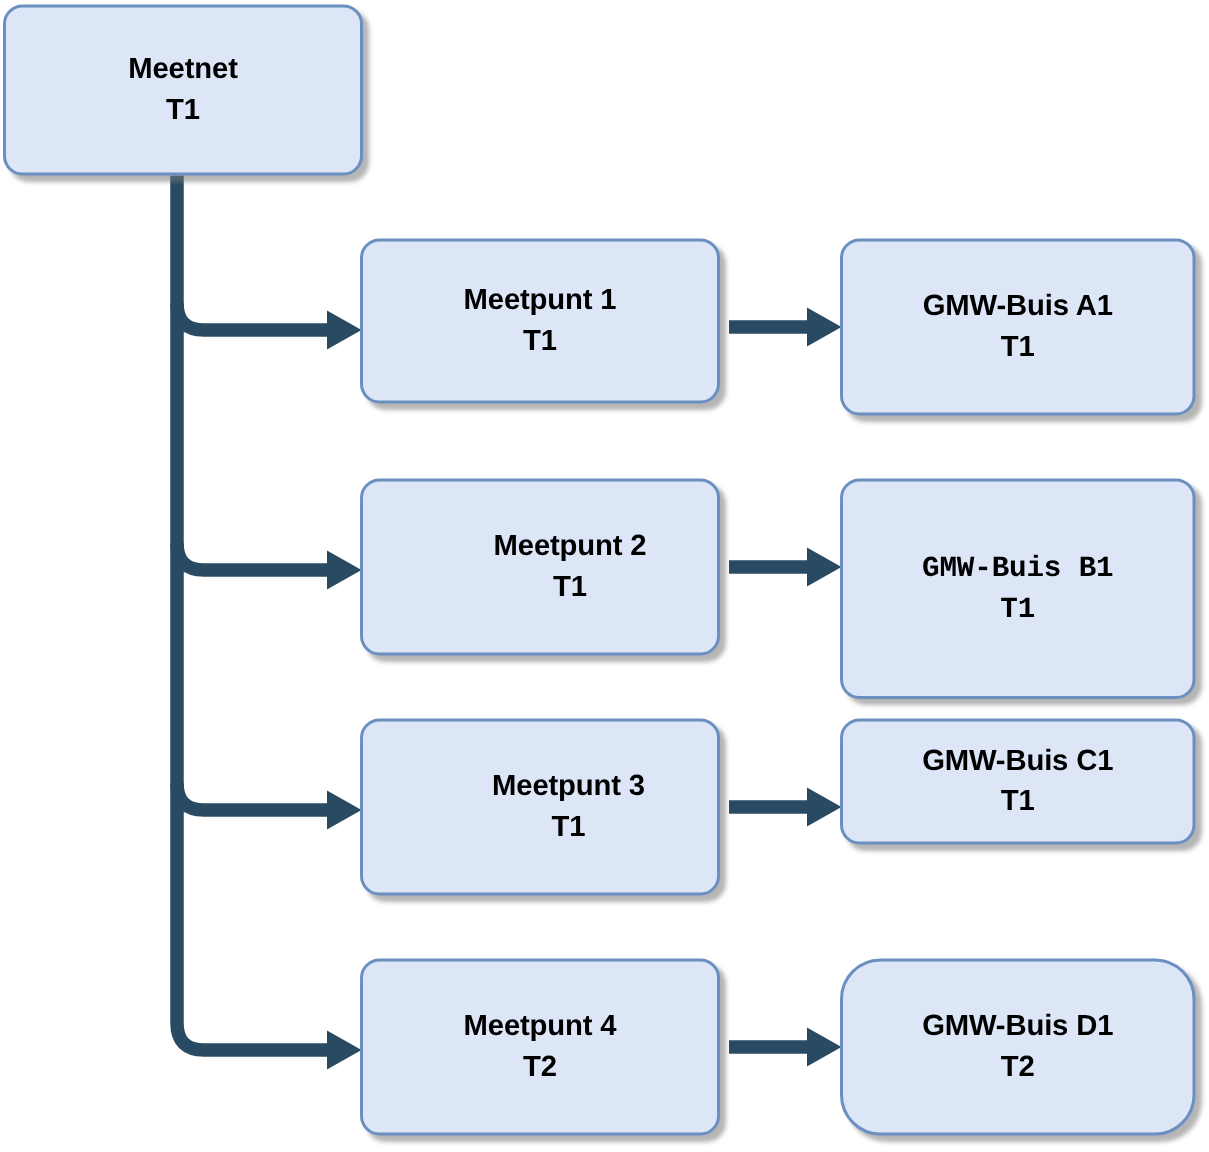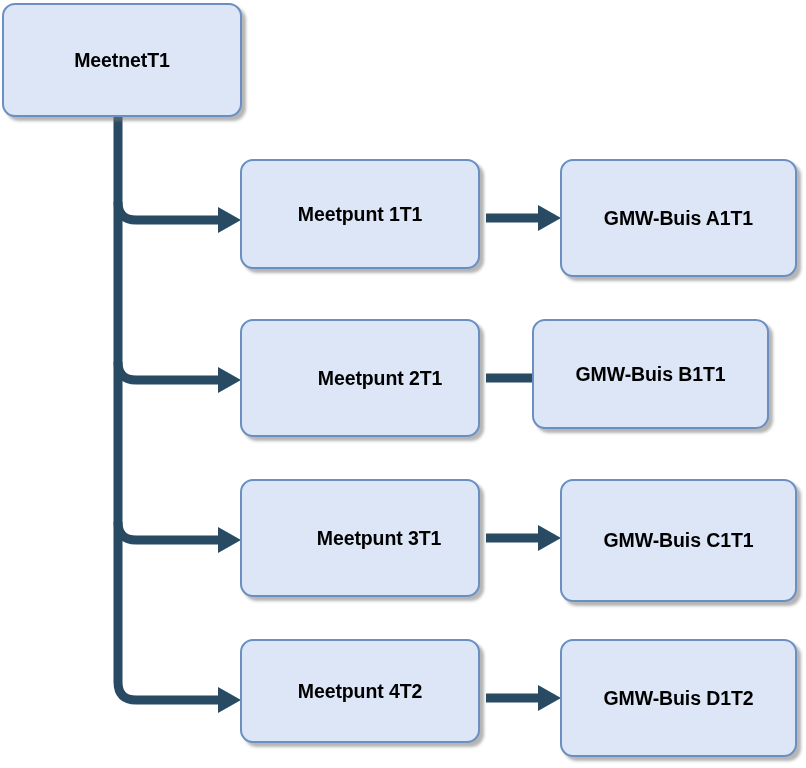--- a/index.html
+++ b/index.html
@@ -28,22 +28,21 @@
     pointer-events: none;
   }
   .node {
     position: absolute;
     box-sizing: border-box;
     background: #dce6f7;
     border: 2px solid #6a8fc0;
     border-radius: 13px;
     box-shadow: 4px 4px 3px rgba(120,120,120,0.55);
     display: flex;
-    flex-direction: row;
-    align-items: center;
+    flex-direction: column;
     justify-content: center;
     color: #000000;
     font-weight: bold;
     font-size: 19.5px;
     line-height: 27px;
     letter-spacing: -0.1px;
     text-align: center;
     white-space: nowrap;
   }
   .node .line1, .node .line2 {
@@ -88,36 +87,36 @@
   </div>
   <div class="node" id="node-right-0" style="left: 560px; top: 159px; width: 237px; height: 118px;">
     <span class="line1">GMW-Buis A1</span>
     <span class="line2">T1</span>
   </div>
 
   <div class="node" id="node-mid-1" style="left: 240px; top: 319px; width: 240px; height: 118px; padding-left: 40px;">
     <span class="line1">Meetpunt 2</span>
     <span class="line2">T1</span>
   </div>
-  <div class="node" id="node-right-1" style="left: 532px; top: 319px; width: 237px; height: 110px;">
+  <div class="node" id="node-right-1" style="left: 560px; top: 319px; width: 237px; height: 147px; font-family: Liberation Mono, monospace;">
     <span class="line1">GMW-Buis B1</span>
     <span class="line2">T1</span>
   </div>
 
   <div class="node" id="node-mid-2" style="left: 240px; top: 479px; width: 240px; height: 118px; padding-left: 38px;">
     <span class="line1">Meetpunt 3</span>
     <span class="line2">T1</span>
   </div>
-  <div class="node" id="node-right-2" style="left: 560px; top: 479px; width: 237px; height: 123px;">
+  <div class="node" id="node-right-2" style="left: 560px; top: 479px; width: 237px; height: 84px;">
     <span class="line1">GMW-Buis C1</span>
     <span class="line2">T1</span>
   </div>
 
-  <div class="node" id="node-mid-3" style="left: 240px; top: 639px; width: 240px; height: 104px;">
+  <div class="node" id="node-mid-3" style="left: 240px; top: 639px; width: 240px; height: 118px;">
     <span class="line1">Meetpunt 4</span>
     <span class="line2">T2</span>
   </div>
-  <div class="node" id="node-right-3" style="left: 560px; top: 639px; width: 237px; height: 118px;">
+  <div class="node" id="node-right-3" style="left: 560px; top: 639px; width: 237px; height: 118px; border-radius: 27px;">
     <span class="line1">GMW-Buis D1</span>
     <span class="line2">T2</span>
   </div>
 
 </div>
 
 </body></html>

